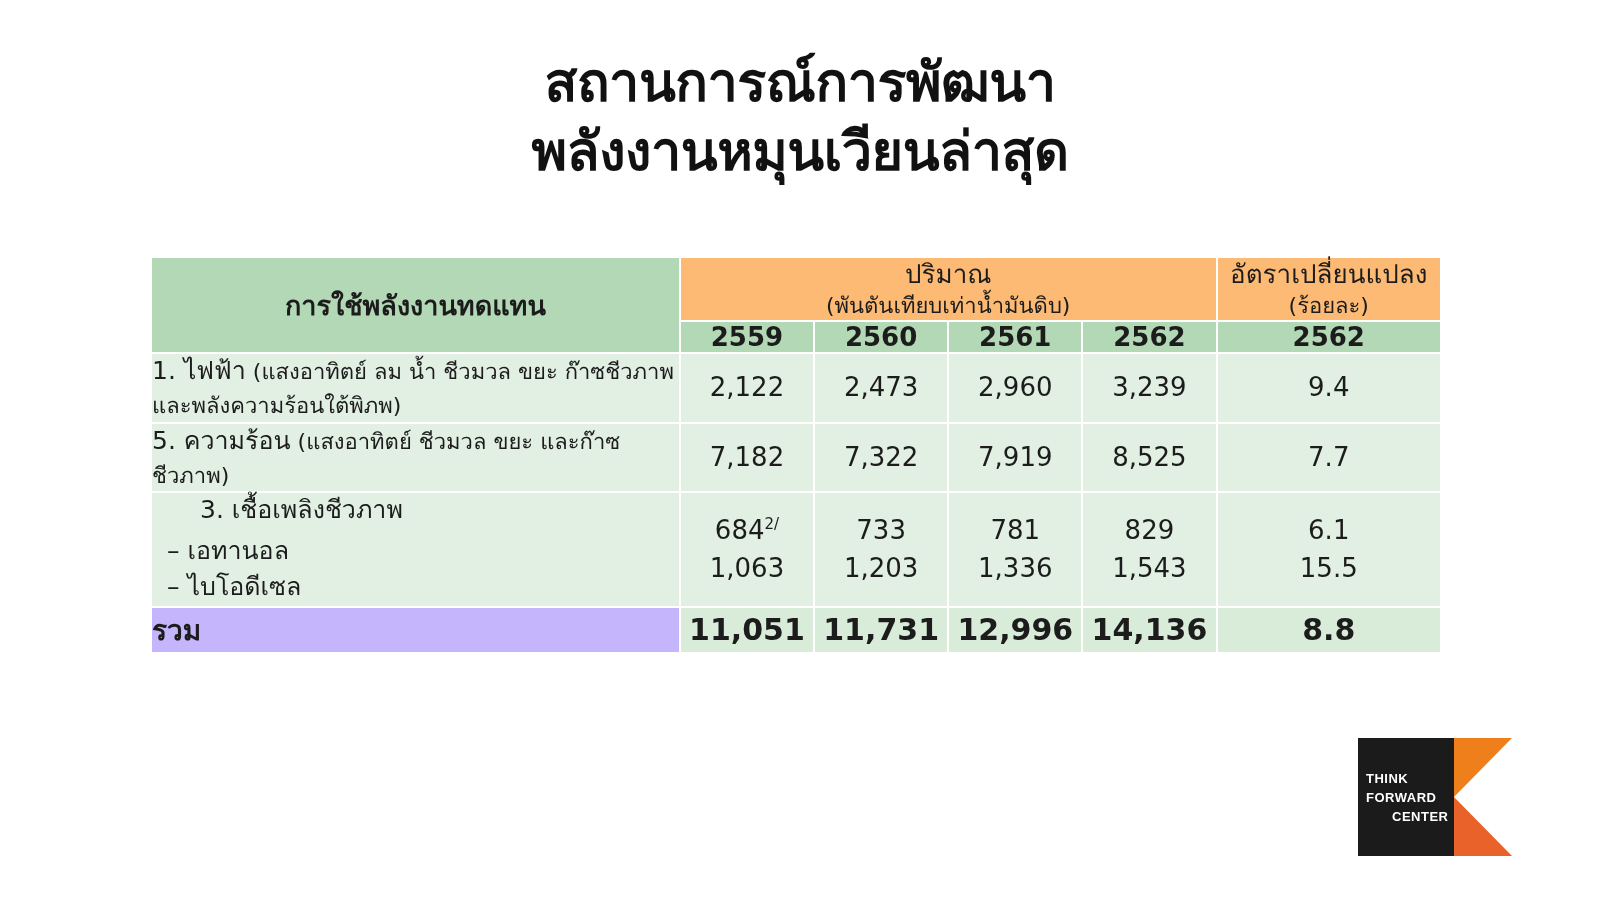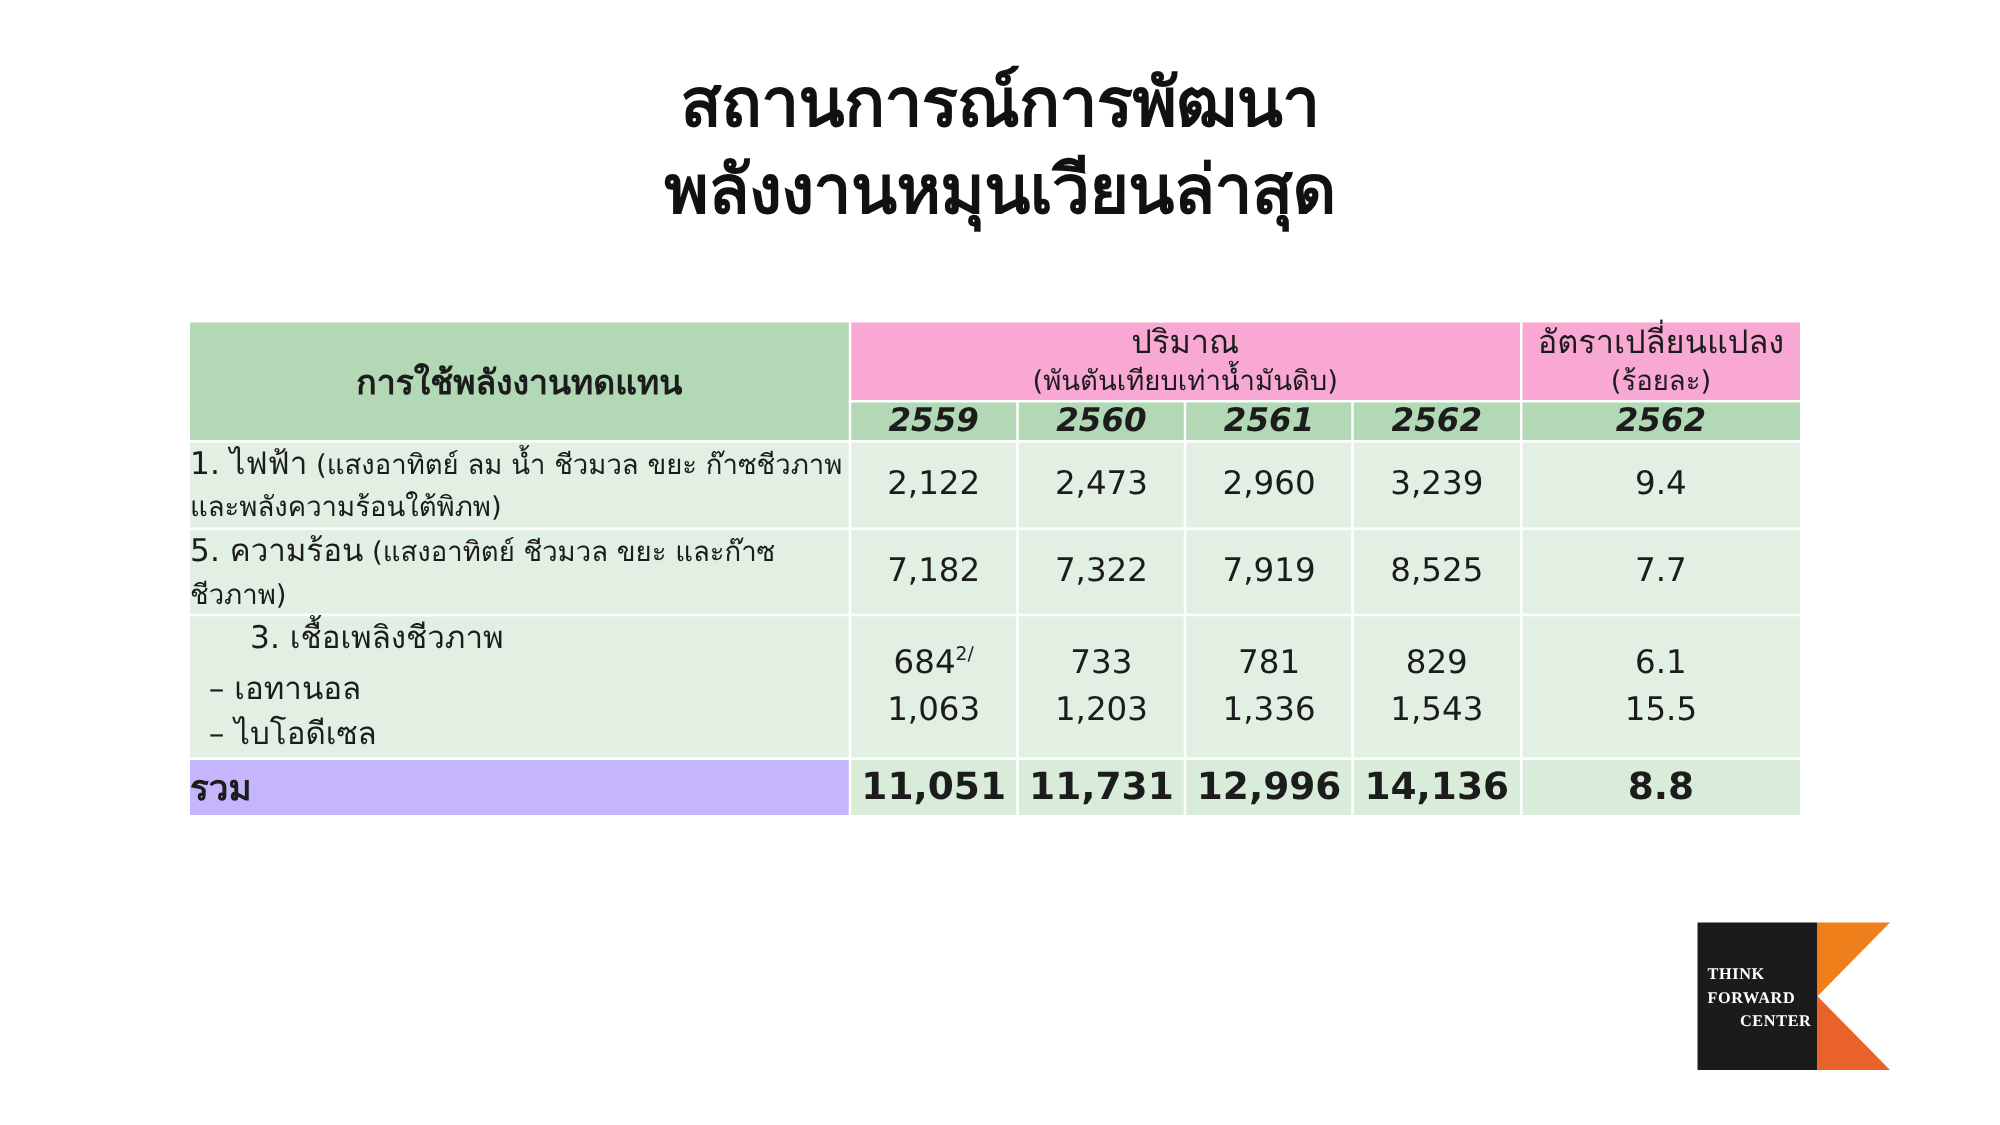--- a/index.html
+++ b/index.html
@@ -47,40 +47,39 @@
   }
   table.energy-table td,
   table.energy-table th {
     border: 2px solid #ffffff;
     padding: 0;
     vertical-align: middle;
   }
 
   
   .th-green {
-    background: #f9a8d4;
+    background: #fdba74;
     color: #1c1c1c;
     font-weight: normal;
     font-size: 26px;
     text-align: center;
     padding: 10px 6px;
     line-height: 1.3;
   }
   .th-cat {
     background: #b2d8b5;
     font-size: 27px;
     text-align: center;
     padding: 14px 10px;
   }
   .th-year {
     background: #b2d8b5;
     font-size: 26px;
     text-align: center;
     padding: 10px 6px;
-    font-style: italic;
   }
   .th-sub {
     font-size: 22px;
     display: block;
     line-height: 1.3;
   }
 
   
   .td-label {
     background: #e2f0e3;
@@ -176,21 +175,20 @@
     color: #ffffff;
     font-family: "Liberation Sans", sans-serif;
     font-weight: bold;
     font-size: 13px;
     letter-spacing: 0.5px;
     line-height: 1.45;
     text-align: left;
   }
   .logo .wordmark span {
     display: block;
-    font-family: Liberation Serif, serif;
   }
   .logo .wordmark .w3 {
     color: #ffffff;
     padding-left: 26px;
   }
 </style>
 </head>
 <body>
 
 <div class="slide-title">

